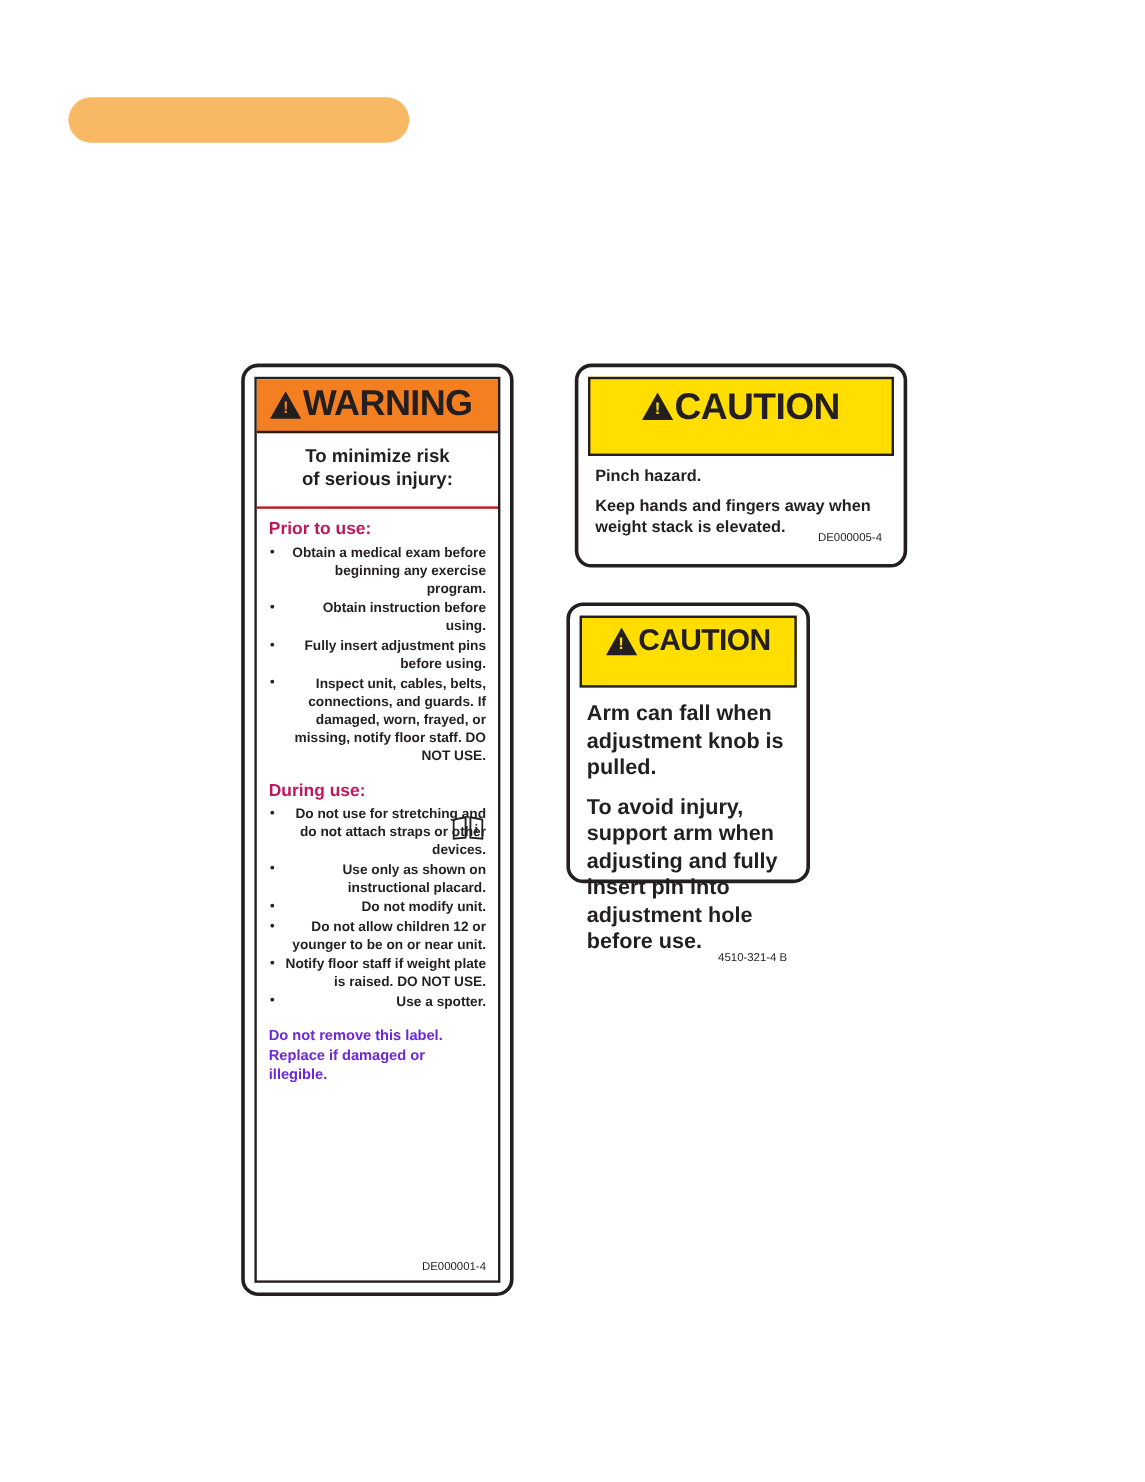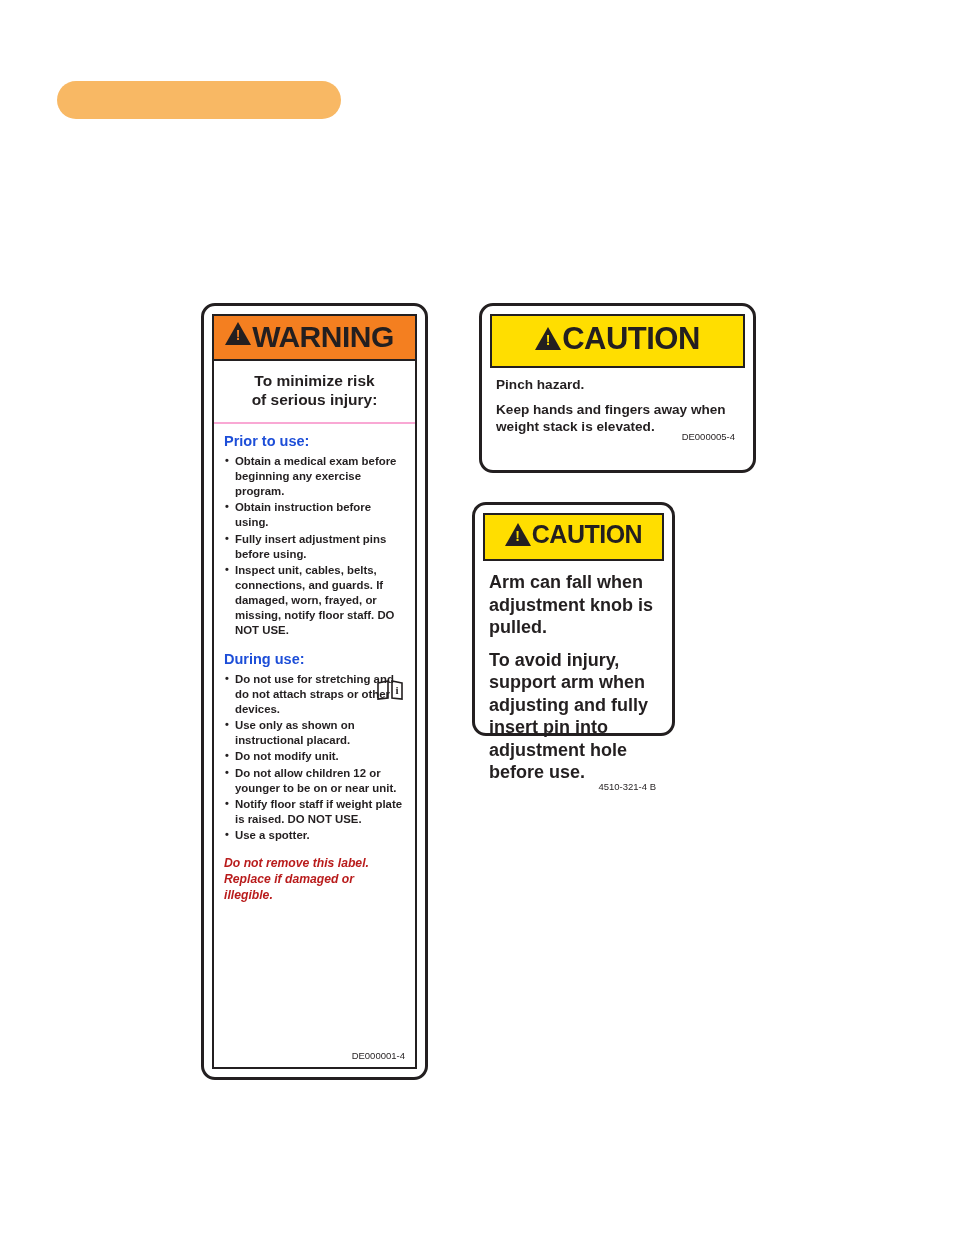--- a/index.html
+++ b/index.html
@@ -47,20 +47,21 @@
     border: 2px solid #231f20;
     box-sizing: border-box;
     height: 100%;
     display: flex;
     flex-direction: column;
   }
   .warning-banner {
     background: #f47f20;
     border-bottom: 2px solid #231f20;
     display: flex;
+    align-items: center;
     justify-content: center;
     padding: 6px 12px 7px 2px;
   }
   .warning-banner .word {
     font-size: 30px;
     font-weight: bold;
     letter-spacing: -0.5px;
     color: #231f20;
     line-height: 1;
   }
@@ -79,68 +80,68 @@
     left: -2.5px;
     top: 6px;
     color: #f47f20;
     font-size: 14px;
     font-weight: bold;
     line-height: 1;
   }
   .tri.on-yellow::after { color: #ffde00; }
 
   .warning-subhead {
-    border-bottom: 2px solid #f9a8d4;
+    border-bottom: 2px solid #b91c1c;
     text-align: center;
     font-size: 15.5px;
     font-weight: bold;
     color: #231f20;
     padding: 10px 6px 12px 6px;
     line-height: 1.25;
   }
   .warning-body {
     padding: 9px 10px 6px 10px;
     flex: 1;
     position: relative;
   }
   .sec-title {
     font-size: 14.5px;
     font-weight: bold;
-    color: #1d4ed8;
+    color: #be185d;
     margin: 0 0 5px 0;
   }
   .sec-title.second { margin-top: 12px; }
   ul.bullets {
     list-style: none;
     margin: 0 0 0 0;
     padding: 0;
+    text-align: right;
   }
   ul.bullets li {
     font-size: 11.4px;
     font-weight: bold;
     color: #231f20;
     line-height: 1.33;
     padding-left: 11px;
     position: relative;
     margin-bottom: 1px;
   }
   ul.bullets li::before {
     content: "\2022";
     position: absolute;
     left: 1px;
     top: -1px;
     font-size: 11px;
   }
   .closing {
     font-size: 12.2px;
     font-weight: bold;
-    color: #b91c1c;
+    color: #6d28d9;
     line-height: 1.3;
     margin-top: 13px;
-    font-style: italic;
   }
   .partno {
     position: absolute;
     right: 10px;
     bottom: 6px;
     font-size: 9.5px;
     color: #231f20;
     padding-left: 28px;
   }
   .booklet-icon {
@@ -156,21 +157,21 @@
     width: 277px;
     height: 170px;
     padding: 8px;
   }
   .caution-banner {
     background: #ffde00;
     border: 2px solid #231f20;
     display: flex;
     align-items: center;
     justify-content: center;
-    padding: 7px 4px 12px 4px;
+    padding: 7px 4px 24px 4px;
   }
   .caution-banner .word {
     font-size: 31px;
     font-weight: bold;
     color: #231f20;
     line-height: 1;
     letter-spacing: -0.5px;
   }
   .caution-body {
     padding: 9px 5px 4px 6px;

